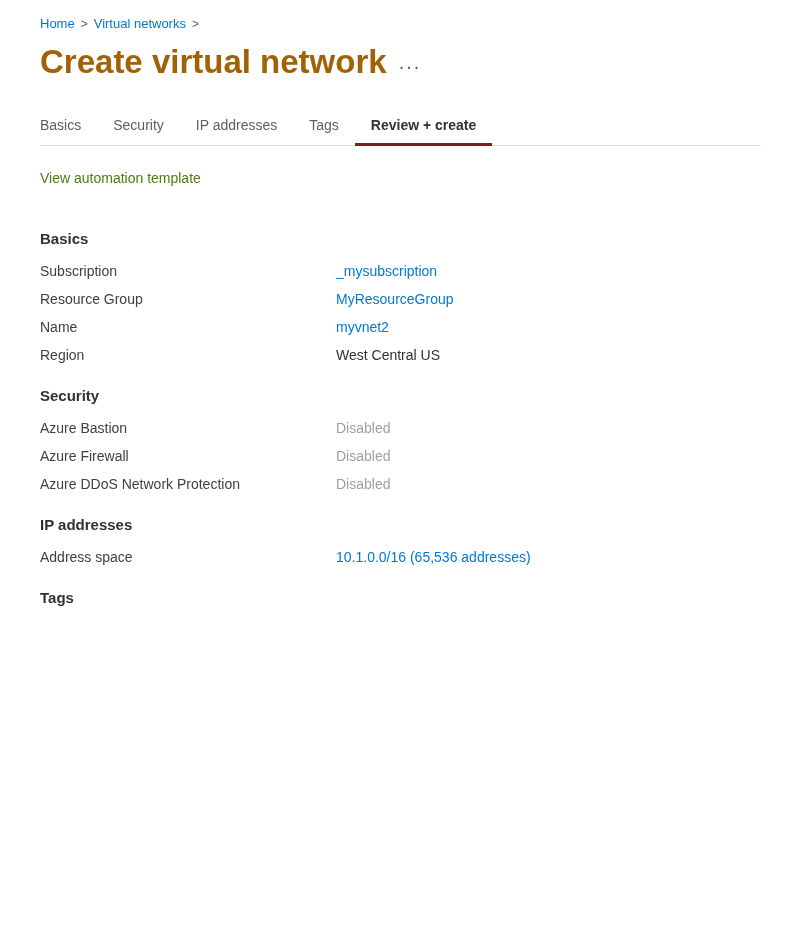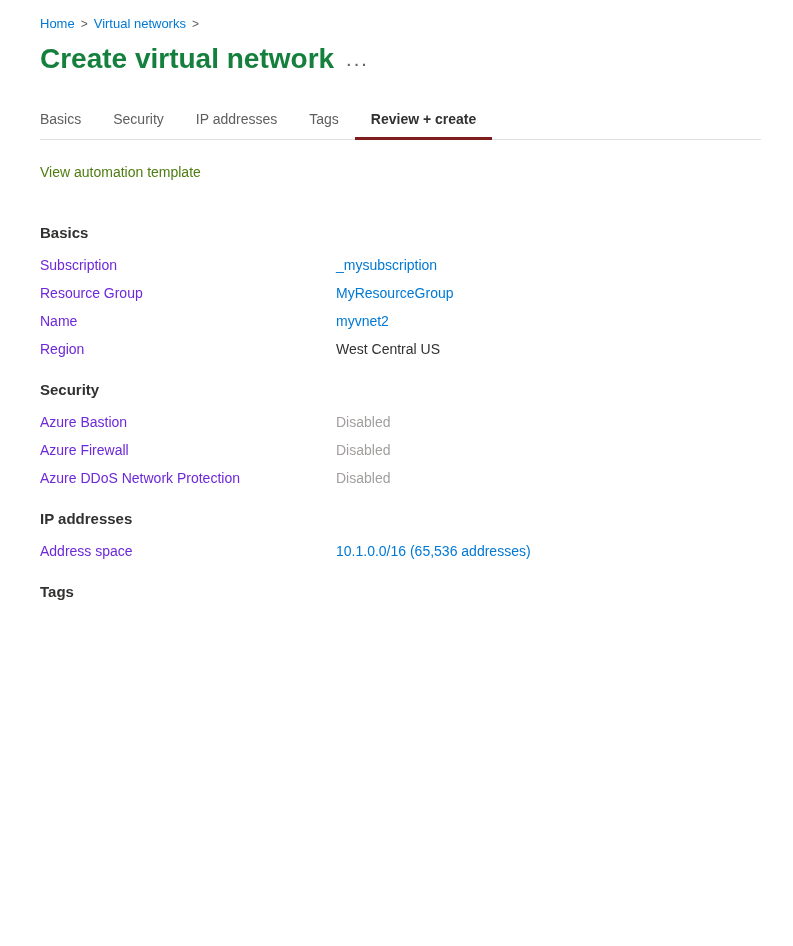--- a/index.html
+++ b/index.html
@@ -42,23 +42,23 @@
     }
 
     .page-title-row {
       display: flex;
       align-items: center;
       gap: 12px;
       margin-bottom: 28px;
     }
 
     .page-title {
-      font-size: 28px;
+      font-size: 33px;
       font-weight: 600;
-      color: #15803d;
+      color: #a16207;
     }
 
     .title-more {
       font-size: 20px;
       color: #605e5c;
       cursor: pointer;
       letter-spacing: 2px;
     }
 
     .tabs-container {
@@ -114,21 +114,21 @@
     .field-row {
       display: flex;
       align-items: baseline;
       margin-bottom: 12px;
       gap: 16px;
     }
 
     .field-label {
       width: 280px;
       min-width: 280px;
-      color: #6d28d9;
+      color: #404040;
       font-size: 14px;
     }
 
     .field-value {
       color: #0078d4;
       font-size: 14px;
     }
 
     .field-value.plain {
       color: #323130;

